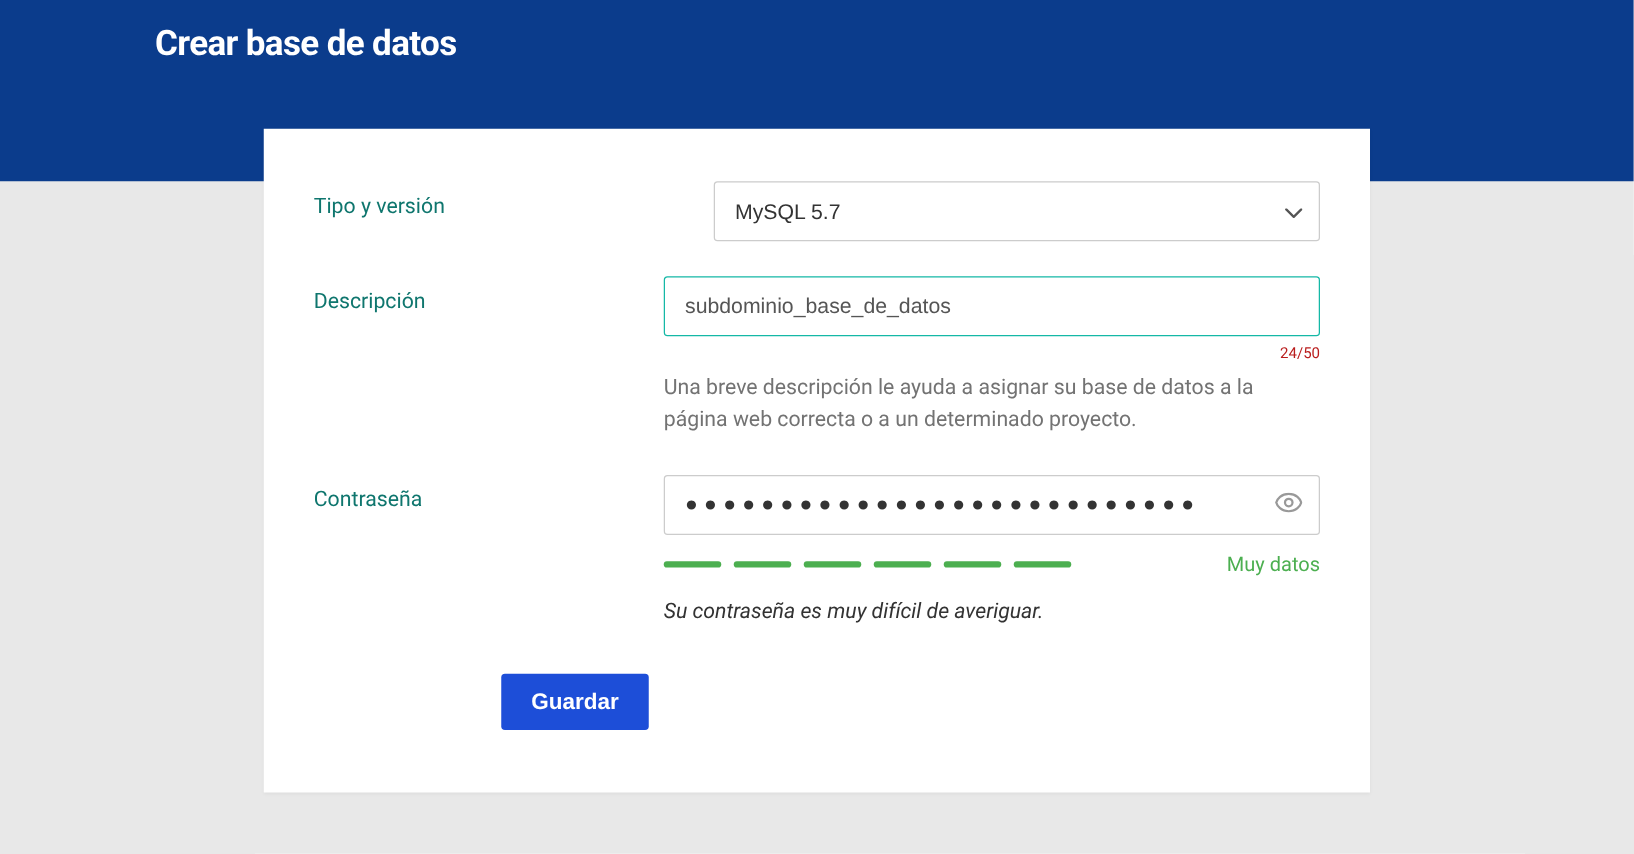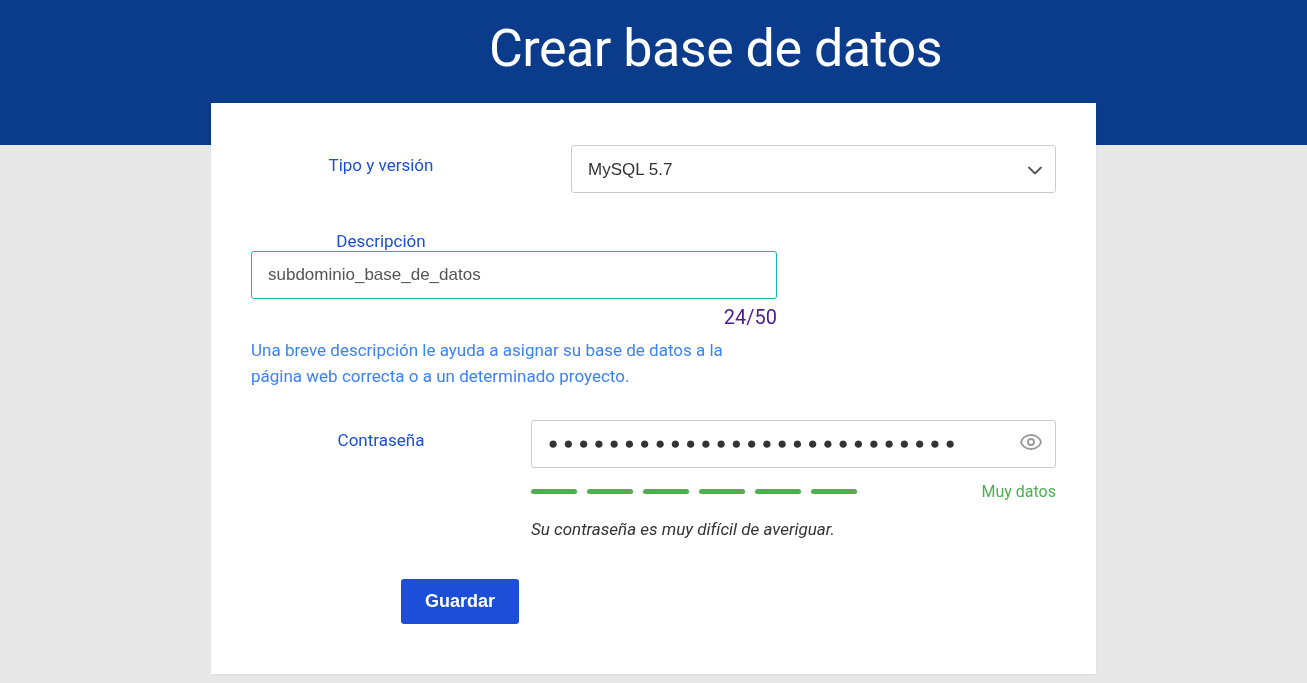--- a/index.html
+++ b/index.html
@@ -13,46 +13,45 @@
       min-height: 683px;
     }
     .header {
       background-color: #0b3c8c;
       padding: 0 0 50px 0;
       position: relative;
       height: 145px;
     }
     .header-title {
       color: #ffffff;
-      font-size: 52px;
-      font-weight: 400;
+      font-size: 28px;
+      font-weight: 700;
       padding: 18px 0 0 124px;
       letter-spacing: -0.5px;
-      text-align: center;
     }
     .card {
       background-color: #ffffff;
       width: 885px;
       margin: 0 auto;
       padding: 42px 40px 50px 40px;
       position: relative;
       top: -42px;
       box-shadow: 0 1px 3px rgba(0,0,0,0.05);
     }
     .form-row {
       display: flex;
       align-items: flex-start;
       margin-bottom: 28px;
     }
     .form-label {
       width: 280px;
-      text-align: center;
+      text-align: left;
       padding-right: 20px;
       padding-top: 10px;
-      color: #1d4ed8;
+      color: #0f766e;
       font-size: 17px;
     }
     .form-control-wrapper {
       flex: 1;
       max-width: 526px;
     }
     .form-select {
       width: 100%;
       height: 48px;
       padding: 0 40px 0 16px;
@@ -82,26 +81,26 @@
       height: 48px;
       padding: 0 16px;
       font-size: 17px;
       color: #555555;
       background-color: #ffffff;
       border: 1px solid #14b8a6;
       border-radius: 3px;
     }
     .char-counter {
       text-align: right;
-      color: #4c1d95;
-      font-size: 20px;
+      color: #b91c1c;
+      font-size: 12px;
       margin-top: 6px;
     }
     .help-text {
-      color: #3b82f6;
+      color: #737373;
       font-size: 17px;
       line-height: 1.55;
       margin-top: 8px;
     }
     .password-wrapper {
       position: relative;
     }
     .password-input {
       width: 100%;
       height: 48px;
@@ -190,21 +189,21 @@
         </select>
         <span class="select-arrow">
           <svg width="14" height="8" viewBox="0 0 14 8" fill="none">
             <path d="M1 1L7 7L13 1" stroke="currentColor" stroke-width="1.8" stroke-linecap="round" stroke-linejoin="round"></path>
           </svg>
         </span>
       </div>
     </div>
   </div>
 
-  <div class="form-row" style="margin-bottom:10px;flex-direction:column;">
+  <div class="form-row" style="margin-bottom:10px;">
     <label class="form-label">Descripción</label>
     <div class="form-control-wrapper">
       <input type="text" class="form-input" value="subdominio_base_de_datos" style="">
       <div class="char-counter">24/50</div>
       <div class="help-text">Una breve descripción le ayuda a asignar su base de datos a la página web correcta o a un determinado proyecto.</div>
     </div>
   </div>
 
   <div class="form-row" style="margin-top:30px; margin-bottom:0;">
     <label class="form-label">Contraseña</label>

